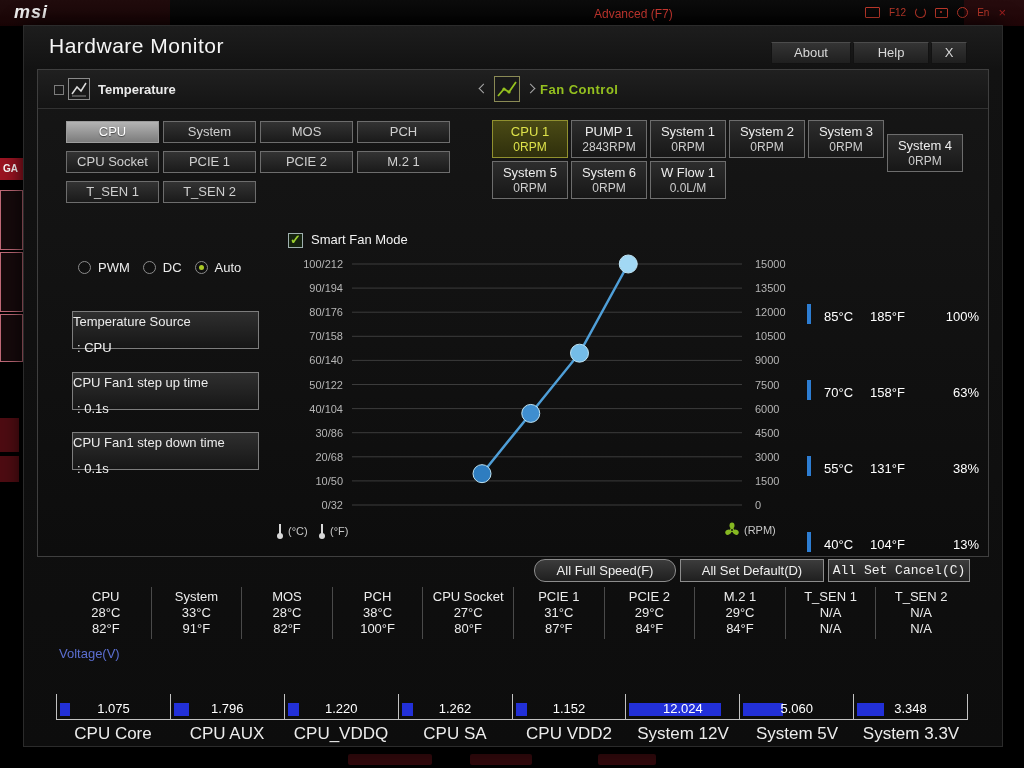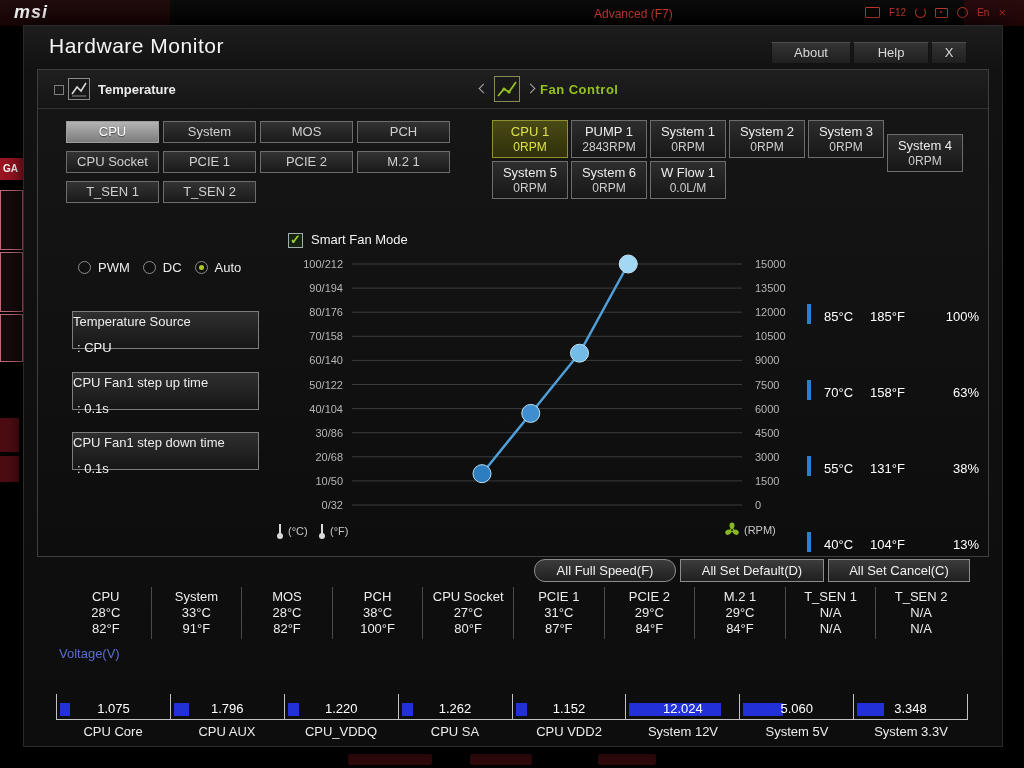--- a/index.html
+++ b/index.html
@@ -108,21 +108,21 @@
 
   
   .vlabel{position:absolute;left:35px;top:620px;color:#5b6ed0;font-size:13px;}
   .vrow{position:absolute;left:32px;top:668px;width:912px;height:26px;display:flex;
     border-bottom:1px solid #c2c2c2;border-right:1px solid #c2c2c2;box-sizing:border-box;}
   .vcell{flex:1;position:relative;border-left:1px solid #c2c2c2;}
   .vbar{position:absolute;left:3px;bottom:3px;height:13px;background:#2230d8;}
   .vval{position:absolute;left:0;bottom:3px;width:100%;text-align:center;color:#fff;
     font-size:13px;line-height:15px;}
   .vnames{position:absolute;left:32px;top:698px;width:912px;display:flex;}
-  .vname{flex:1;text-align:center;color:#ececec;font-size:13px;}
+  .vname{flex:1;text-align:center;color:#ececec;font-size:17px;}
 </style>
 </head>
 <body>
 
 <div class="topbar">
   <div class="top-glow-l"></div>
   <div class="top-glow-r"></div>
   <span class="msi-logo">msi</span>
   <span class="mode-label">Advanced (F7)</span>
   <div class="top-icons">
@@ -338,21 +338,21 @@
           <circle cx="8" cy="8" r="2.2"></circle>
         </g>
         <circle cx="8" cy="8" r="0.9" fill="#0d0d0d"></circle>
       </svg>
       <span>(RPM)</span>
     </div>
   </div>
 
   <div class="act-btn" style="left:510px;width:142px;border-radius:11px;">All Full Speed(F)</div>
   <div class="act-btn" style="left:656px;width:144px;">All Set Default(D)</div>
-  <div class="act-btn" style="left:804px;width:142px;">All Set Cancel(C)</div>
+  <div class="act-btn" style="left:804px;width:142px;font-family:Liberation Mono, monospace;">All Set Cancel(C)</div>
 
   <div class="sensors">
     <div class="sensor">
       <div>CPU</div>
       <div>28°C</div>
       <div>82°F</div>
     </div>
     <div class="sensor">
       <div>System</div>
       <div>33°C</div>

